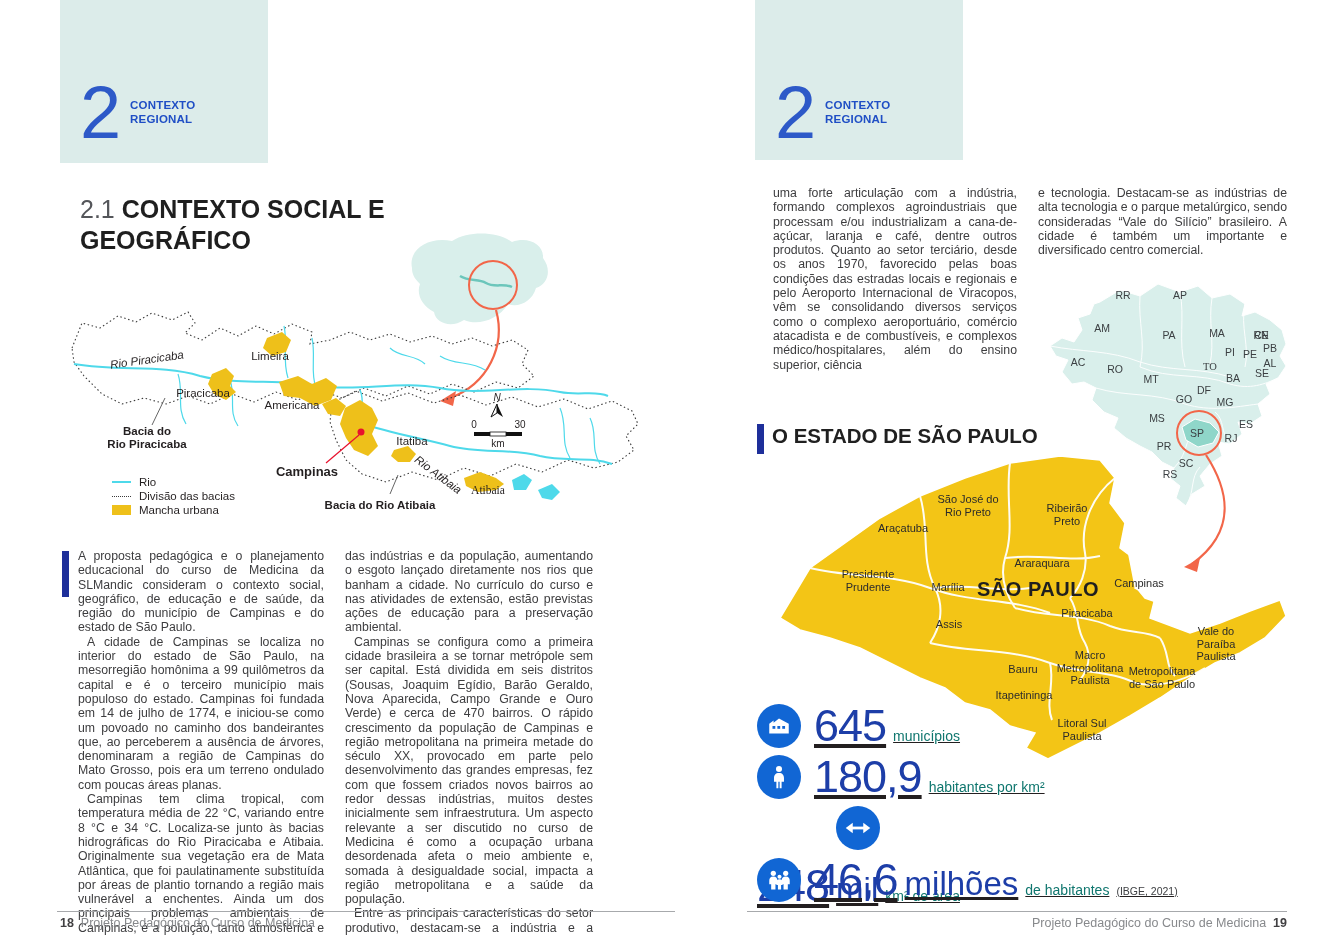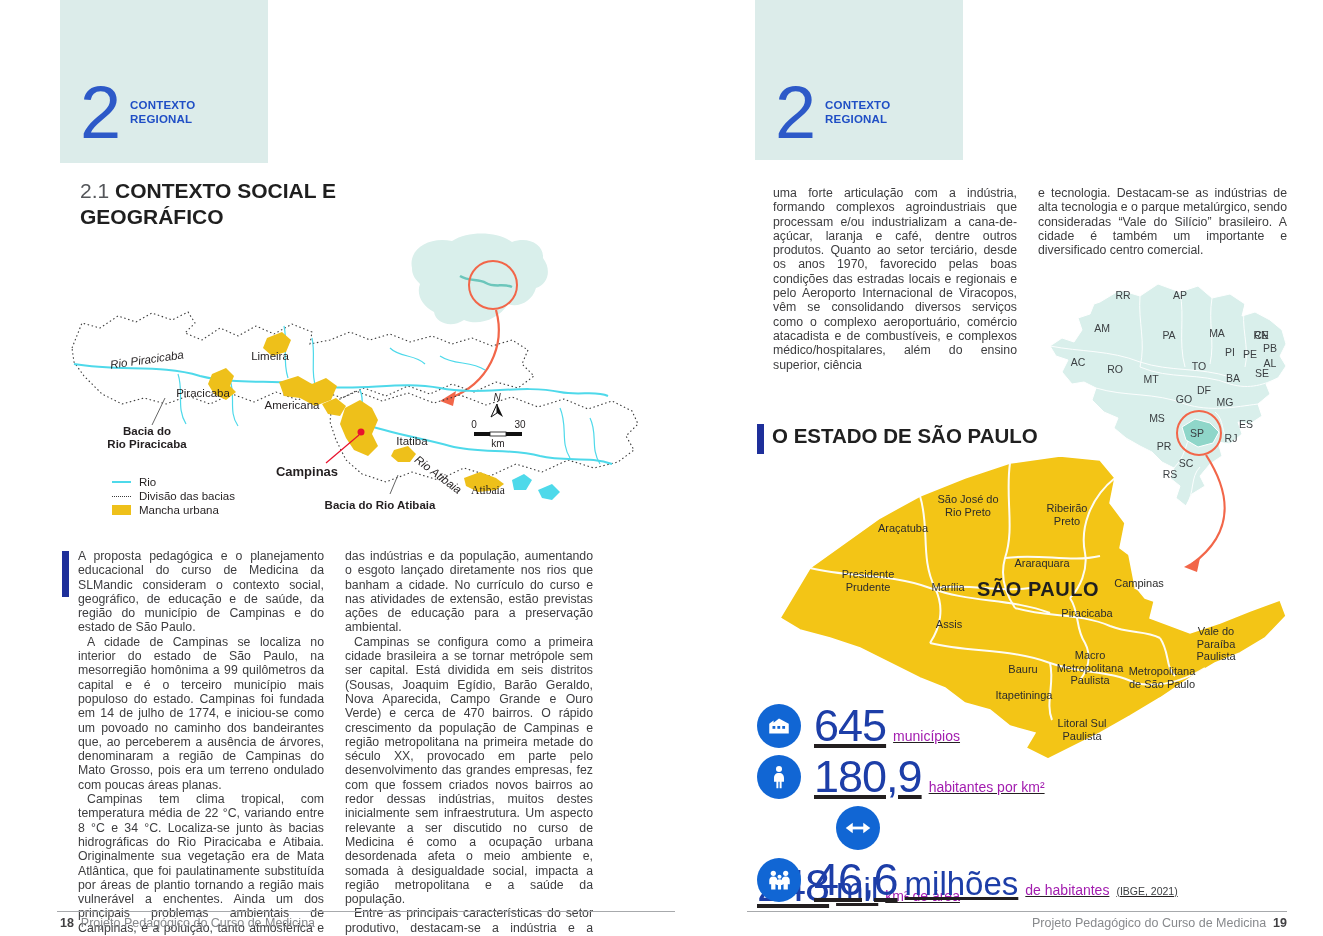--- a/index.html
+++ b/index.html
@@ -5,21 +5,21 @@
   html,body{margin:0;padding:0;background:#fff;}
   .sheet{position:relative;width:1323px;height:936px;background:#ffffff;overflow:hidden;
          font-family:"Liberation Sans","DejaVu Sans",sans-serif;color:#231f20;}
   .page{position:absolute;top:0;height:936px;}
   
   .chapter{position:absolute;width:208px;background:#dcecea;}
   .ch-num{position:absolute;left:20px;top:76px;font-size:74px;line-height:1;font-weight:300;color:#2d59c8;}
   .ch-label{position:absolute;left:70px;top:98px;font-size:11.5px;font-weight:bold;color:#1f4ec5;
             line-height:1.25;white-space:pre-line;letter-spacing:.2px;}
   
-  .title{position:absolute;left:80px;top:178px;width:330px;font-size:21px;line-height:1.25;}
+  .title{position:absolute;left:80px;top:194px;width:330px;font-size:25px;line-height:1.25;}
   .tprefix{font-weight:400;color:#54565a;}
   .tmain{font-weight:bold;color:#1f1f1f;}
   
   .col{position:absolute;font-size:12.3px;line-height:14.3px;text-align:justify;color:#3d3d3f;}
   .col p{margin:0 0 0 0;}
   .col p.ind{text-indent:9px;}
   .parbar{position:absolute;width:7px;height:46px;background:#1e2f9a;}
   
   .f-rule{position:absolute;height:1px;background:#a7a9ac;}
   .footer{position:absolute;font-size:12.5px;color:#87898c;}
@@ -41,21 +41,21 @@
   .sec-head{position:absolute;font-size:20.5px;font-weight:bold;color:#202020;}
   .sec-bar{position:absolute;width:7px;height:30px;background:#1e2f9a;}
   
   .stat{position:absolute;display:flex;align-items:center;gap:13px;}
   .stat-icon{width:44px;height:44px;border-radius:50%;background:#1166d4;display:flex;
              align-items:center;justify-content:center;flex:0 0 44px;}
   .stat-text{display:flex;align-items:baseline;gap:7px;white-space:nowrap;text-decoration:underline;}
   .stat-value{font-size:45px;line-height:1;color:#1d3ea8;letter-spacing:-1px;}
   .stat-unit{font-size:33px;line-height:1;color:#1d3ea8;}
   .stat-unit:empty{display:none;}
-  .stat-label{font-size:14px;color:#a21caf;}
+  .stat-label{font-size:14px;color:#0f766e;}
   .stat-source{font-size:10.5px;color:#3e4043;}
   svg{display:block;}
 </style>
 </head>
 <body>
 
 <div class="sheet">
 
   <div class="page" style="left:0;width:661px;">
 
@@ -268,21 +268,21 @@
       <span class="st" style="left:177px;top:61px;">MA</span>
       <span class="st" style="left:211px;top:63px;padding-left:21px;">CE</span>
       <span class="st" style="left:221px;top:63px;">RN</span>
       <span class="st" style="left:230px;top:76px;">PB</span>
       <span class="st" style="left:190px;top:80px;">PI</span>
       <span class="st" style="left:210px;top:82px;">PE</span>
       <span class="st" style="left:230px;top:91px;">AL</span>
       <span class="st" style="left:222px;top:101px;">SE</span>
       <span class="st" style="left:38px;top:90px;">AC</span>
       <span class="st" style="left:75px;top:97px;">RO</span>
-      <span class="st" style="left:159px;top:94px;">TO</span>
+      <span class="st" style="left:170px;top:94px;font-family:Liberation Serif, serif;">TO</span>
       <span class="st" style="left:111px;top:107px;">MT</span>
       <span class="st" style="left:193px;top:106px;">BA</span>
       <span class="st" style="left:164px;top:118px;">DF</span>
       <span class="st" style="left:144px;top:127px;">GO</span>
       <span class="st" style="left:185px;top:130px;">MG</span>
       <span class="st" style="left:117px;top:146px;">MS</span>
       <span class="st" style="left:206px;top:152px;">ES</span>
       <span class="st" style="left:157px;top:161px;">SP</span>
       <span class="st" style="left:191px;top:166px;">RJ</span>
       <span class="st" style="left:124px;top:174px;">PR</span>

